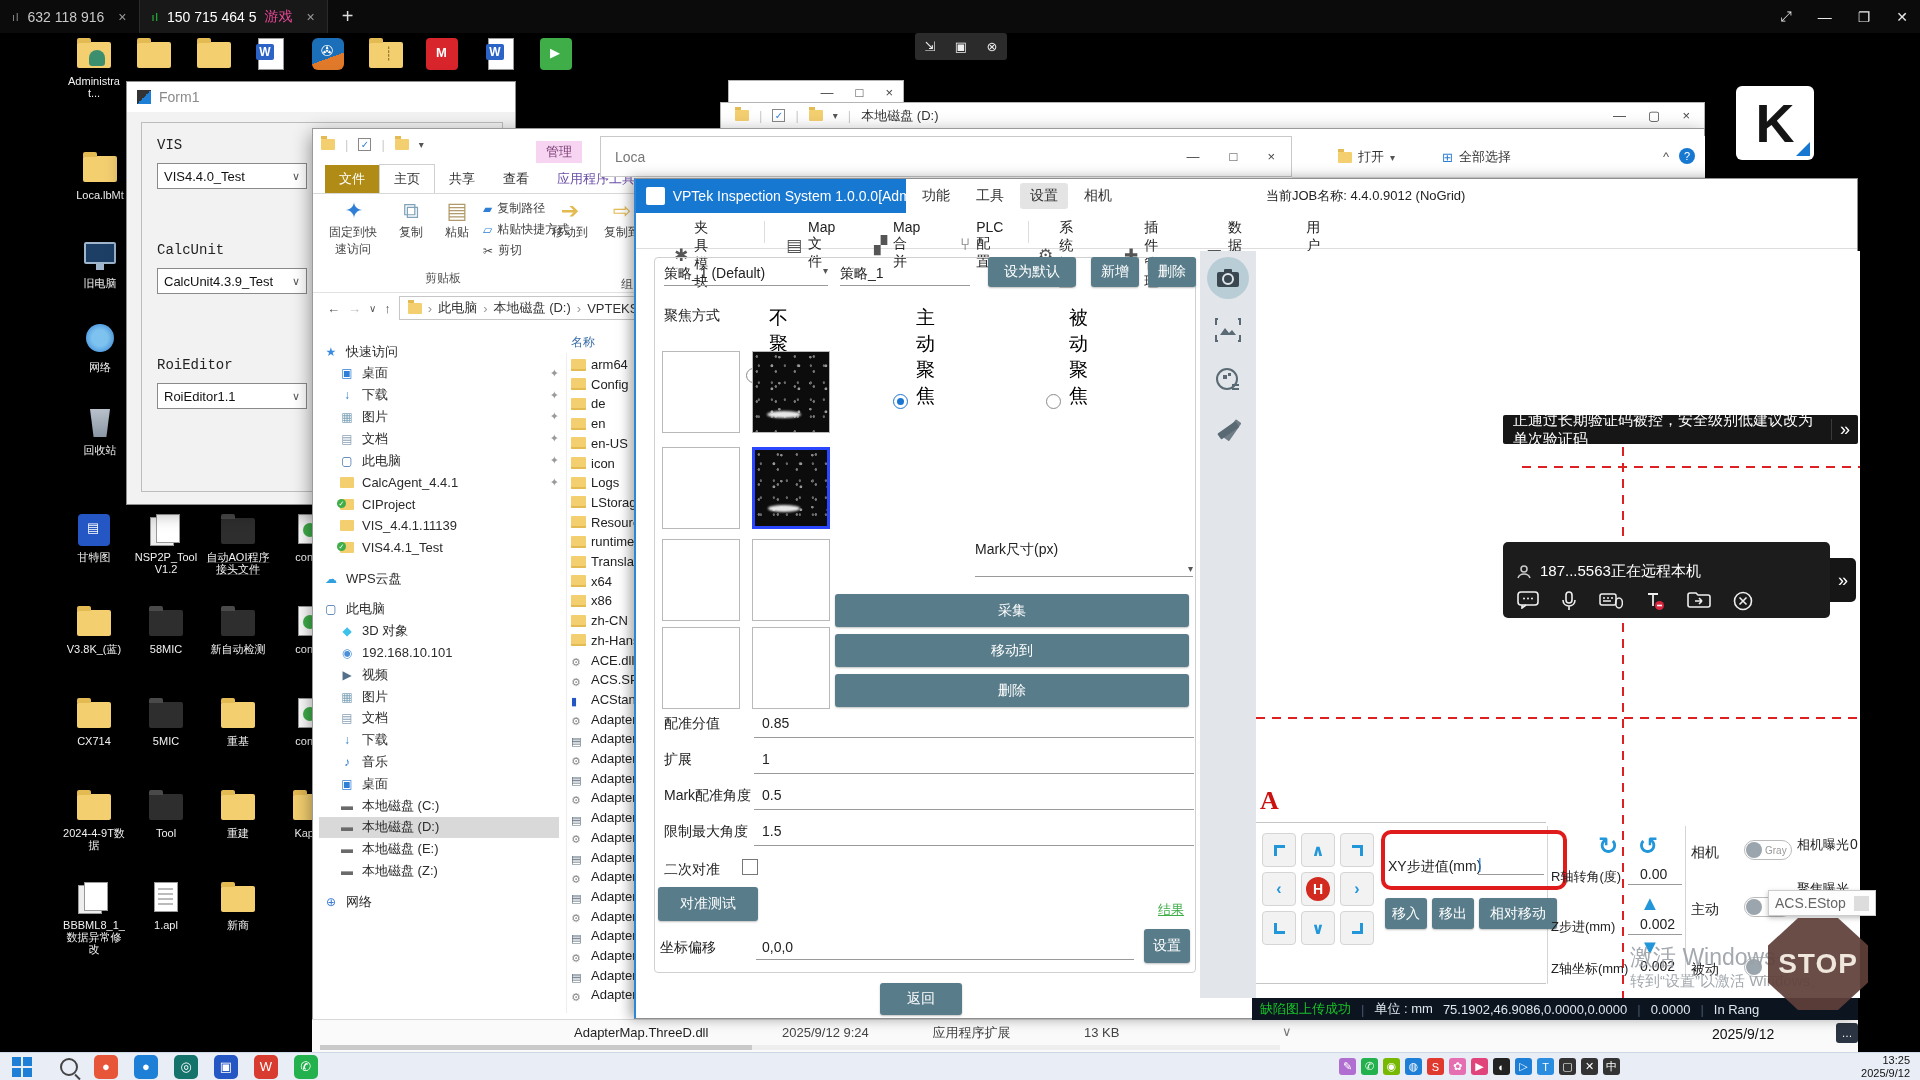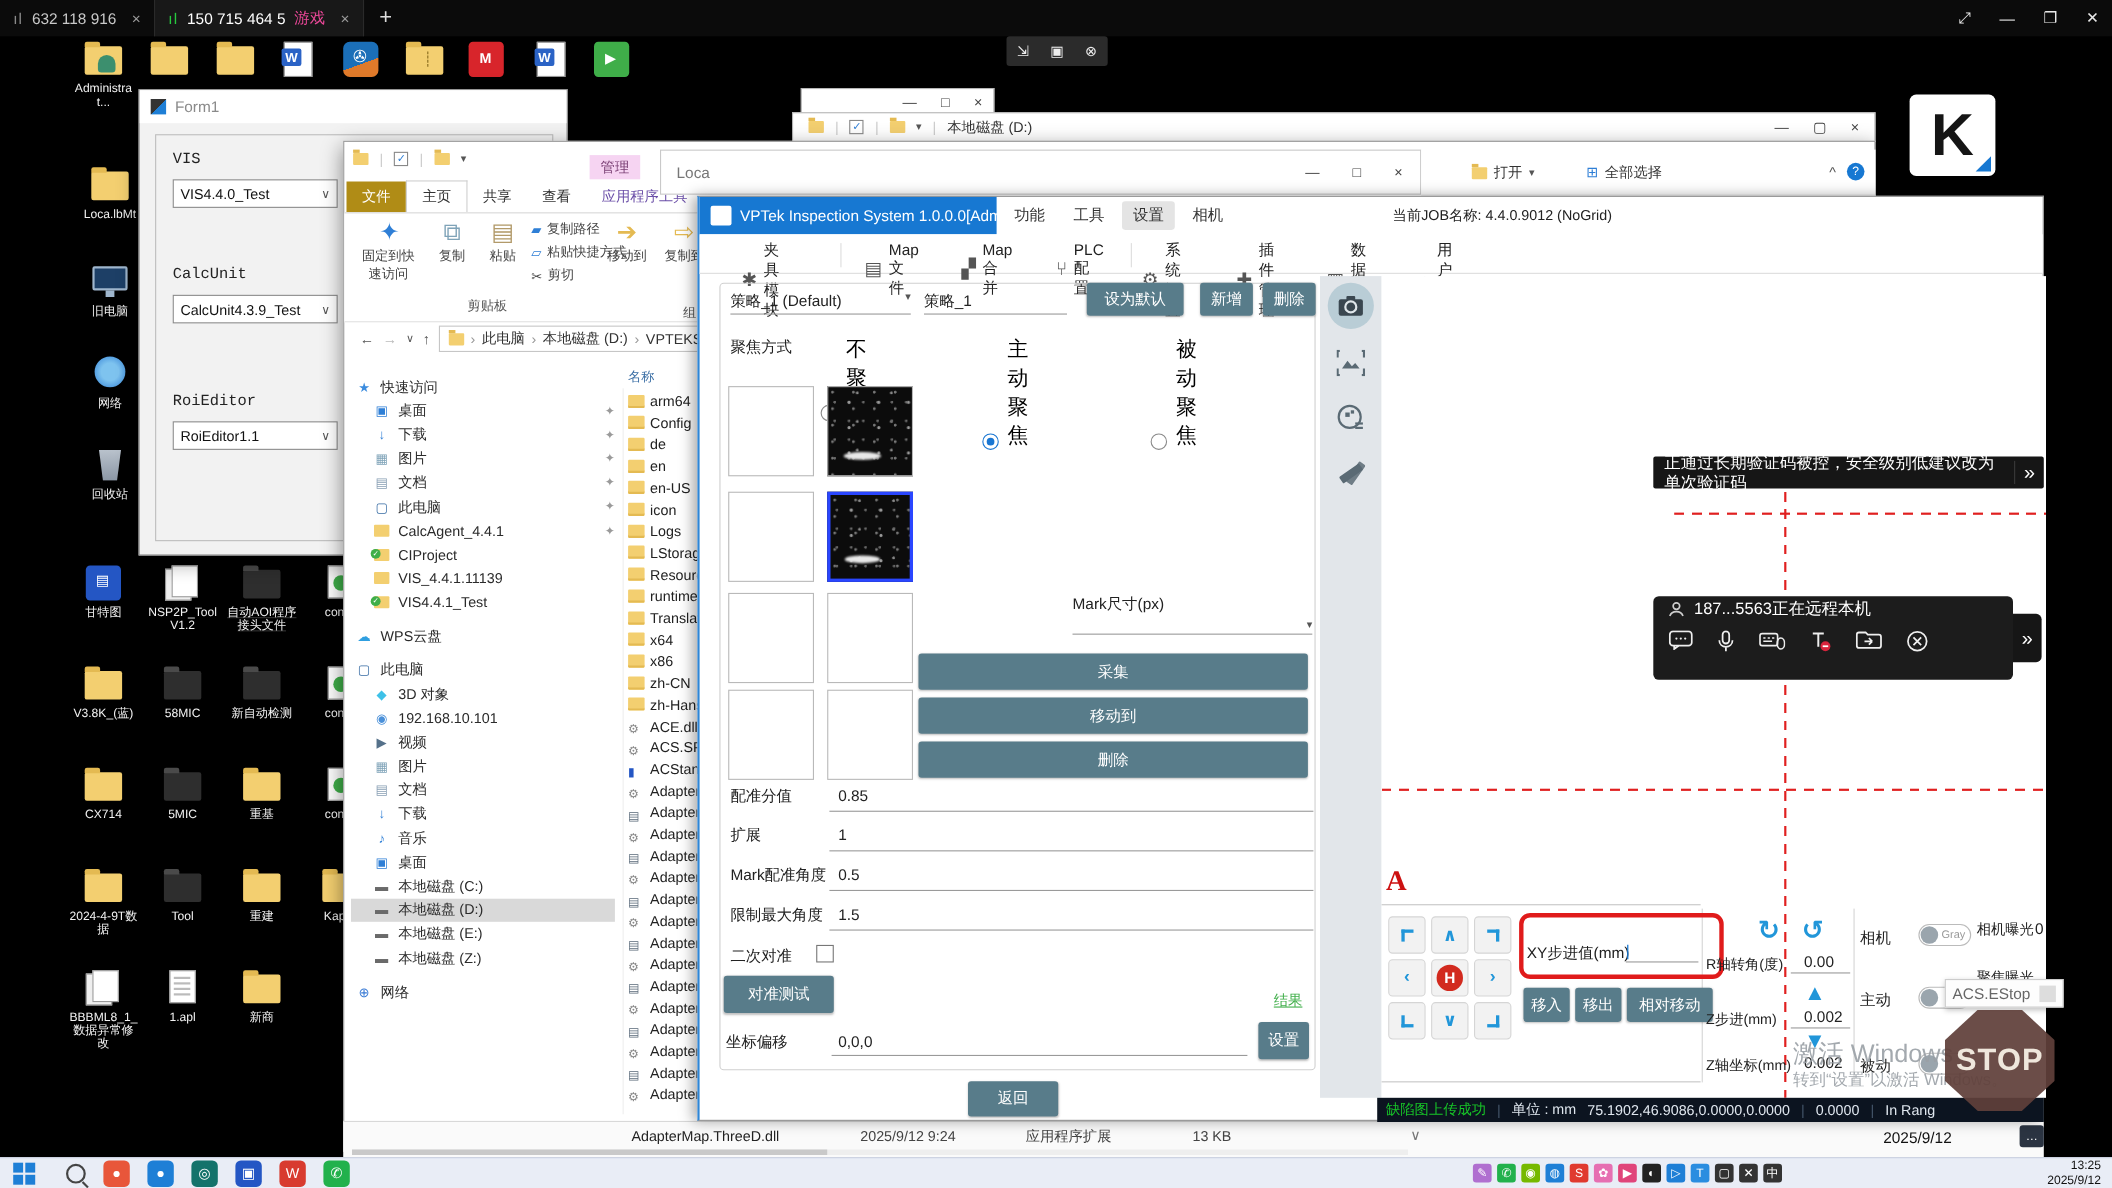--- a/index.html
+++ b/index.html
@@ -6,21 +6,21 @@
   *{box-sizing:border-box;}
   .screen{position:relative;width:1920px;height:1080px;background:#000;overflow:hidden;
     font-family:"Liberation Sans","DejaVu Sans",sans-serif;color:#333;font-size:13px;}
   .abs{position:absolute;}
   .row{display:flex;align-items:center;}
 
   
   .tabbar{left:0;top:0;width:1920px;height:33px;background:#0b0b0b;display:flex;align-items:center;color:#c9c9c9;}
   .btab{height:33px;display:flex;align-items:center;gap:8px;padding:0 12px;font-size:14px;}
   .btab.active{background:#181818;border-left:1px solid #2a2a2a;border-right:1px solid #2a2a2a;color:#fff;}
-  .sig{color:#8a8a8a;font-size:14px;letter-spacing:1px;}
+  .sig{color:#8a8a8a;font-size:11px;letter-spacing:1px;}
   .sig.green{color:#27c93f;}
   .tclose{color:#9a9a9a;margin-left:6px;cursor:pointer;}
   .newtab{color:#ddd;font-size:20px;margin-left:14px;}
   .extra{color:#ec4899;}
   .winctl{position:absolute;right:12px;top:0;height:33px;display:flex;gap:26px;align-items:center;color:#e8e8e8;font-size:14px;}
 
   
   .dicon{position:absolute;width:64px;text-align:center;}
   .dicon .glyphbox{width:40px;height:36px;margin:0 auto;position:relative;}
   .dicon .lbl{color:#f2f2f2;font-size:11px;line-height:12px;margin-top:3px;text-shadow:1px 1px 1px #000;word-break:break-all;}
@@ -64,21 +64,21 @@
   .f1label{font-size:14px;color:#222;margin-bottom:10px;font-family:Liberation Mono, monospace;}
   .combo{width:150px;height:26px;border:1px solid #8a8a8a;background:#fff;display:flex;align-items:center;justify-content:space-between;padding:0 6px;font-size:13px;color:#111;}
   .combo .arr{color:#555;font-size:11px;}
 
   
   .explorer{left:312px;top:128px;width:1393px;height:919px;background:#fff;border:1px solid #9a9a9a;}
   .qat{display:flex;align-items:center;gap:10px;padding:8px 0 0 8px;color:#555;}
   .minifold{display:inline-block;width:14px;height:11px;background:#f3cf70;border-radius:1px;position:relative;}
   .minifold::before{content:"";position:absolute;top:-3px;left:0;width:6px;height:3px;background:#e4ba52;}
   .chkic{display:inline-block;width:13px;height:13px;border:1px solid #888;font-size:10px;line-height:12px;text-align:center;color:#2f7fd6;}
-  .etabs{position:absolute;left:2px;top:36px;height:28px;display:flex;align-items:flex-end;font-size:13px;}
+  .etabs{position:absolute;left:12px;top:36px;height:28px;display:flex;align-items:flex-end;font-size:13px;}
   .etab{padding:5px 14px;color:#333;}
   .etab.file{background:#b08c16;color:#fff;}
   .etab.sel{border:1px solid #d0d0d0;border-bottom:none;background:#fff;}
   .etab.apptool{color:#6b4fa8;}
   .mgr-chip{position:absolute;left:223px;top:12px;background:#f6d4f2;color:#7a3f74;padding:2px 10px;font-size:13px;}
   .ribbon{position:absolute;left:0;top:64px;width:100%;height:100px;background:#fff;border-top:1px solid #d8d8d8;border-bottom:1px solid #e2e2e2;font-size:12px;color:#444;}
   .rico{font-size:22px;color:#2f7fd6;text-align:center;}
   .rgrp{position:absolute;text-align:center;}
   .smallcmd{display:flex;align-items:center;gap:5px;font-size:12px;color:#444;margin-bottom:4px;}
   .addr{position:absolute;left:0;top:165px;width:100%;height:28px;display:flex;align-items:center;gap:8px;padding-left:14px;color:#555;}
@@ -151,21 +151,21 @@
   .greenlink{position:absolute;color:#3fae49;font-size:13px;text-decoration:underline;}
   .sidebar{position:absolute;left:564px;top:72px;width:56px;height:747px;background:#e2e6ea;}
   .sbico{position:absolute;left:7px;width:42px;height:42px;display:flex;align-items:center;justify-content:center;}
   .sbico.on{background:#b9cdd6;border-radius:50%;}
   .canvas{position:absolute;left:620px;top:72px;width:604px;height:747px;background:#fff;overflow:hidden;}
   .dash-h{position:absolute;height:2px;background:repeating-linear-gradient(90deg,#e02020 0 9px,transparent 9px 16px);}
   .dash-v{position:absolute;width:2px;background:repeating-linear-gradient(180deg,#e02020 0 9px,transparent 9px 16px);}
   .notif{position:absolute;background:#161616;color:#fff;display:flex;align-items:center;font-size:15px;border-radius:2px;}
   .notif .chev{margin-left:10px;border-left:1px solid #3a3a3a;padding:0 8px;font-size:18px;}
   .remote{position:absolute;background:#1c1c1c;border-radius:5px;color:#fff;}
-  .remote .u{display:flex;gap:9px;align-items:center;font-size:15px;padding:2px 0 0 14px;}
+  .remote .u{display:flex;gap:9px;align-items:center;font-size:15px;padding:20px 0 0 14px;}
   .ricons{display:flex;gap:22px;padding:10px 0 0 14px;}
   .rchip{position:absolute;background:#161616;color:#fff;border-radius:0 5px 5px 0;display:flex;align-items:center;justify-content:center;font-size:18px;}
   .alabel{position:absolute;color:#cc1111;font-weight:bold;font-size:26px;font-family:"Liberation Serif","DejaVu Serif",serif;}
   .jogbtn{position:absolute;width:34px;height:34px;background:#f2f2f2;border:1px solid #d5d5d5;border-radius:4px;display:flex;align-items:center;justify-content:center;color:#2196d9;font-size:16px;font-weight:bold;}
   .jogbtn .homec{width:24px;height:24px;border-radius:50%;background:#d22a1e;color:#fff;font-size:14px;font-weight:bold;text-align:center;line-height:24px;}
   .corner{width:11px;height:11px;}
   .c-tl{border-top:3px solid #2196d9;border-left:3px solid #2196d9;}
   .c-tr{border-top:3px solid #2196d9;border-right:3px solid #2196d9;}
   .c-bl{border-bottom:3px solid #2196d9;border-left:3px solid #2196d9;}
   .c-br{border-bottom:3px solid #2196d9;border-right:3px solid #2196d9;}

